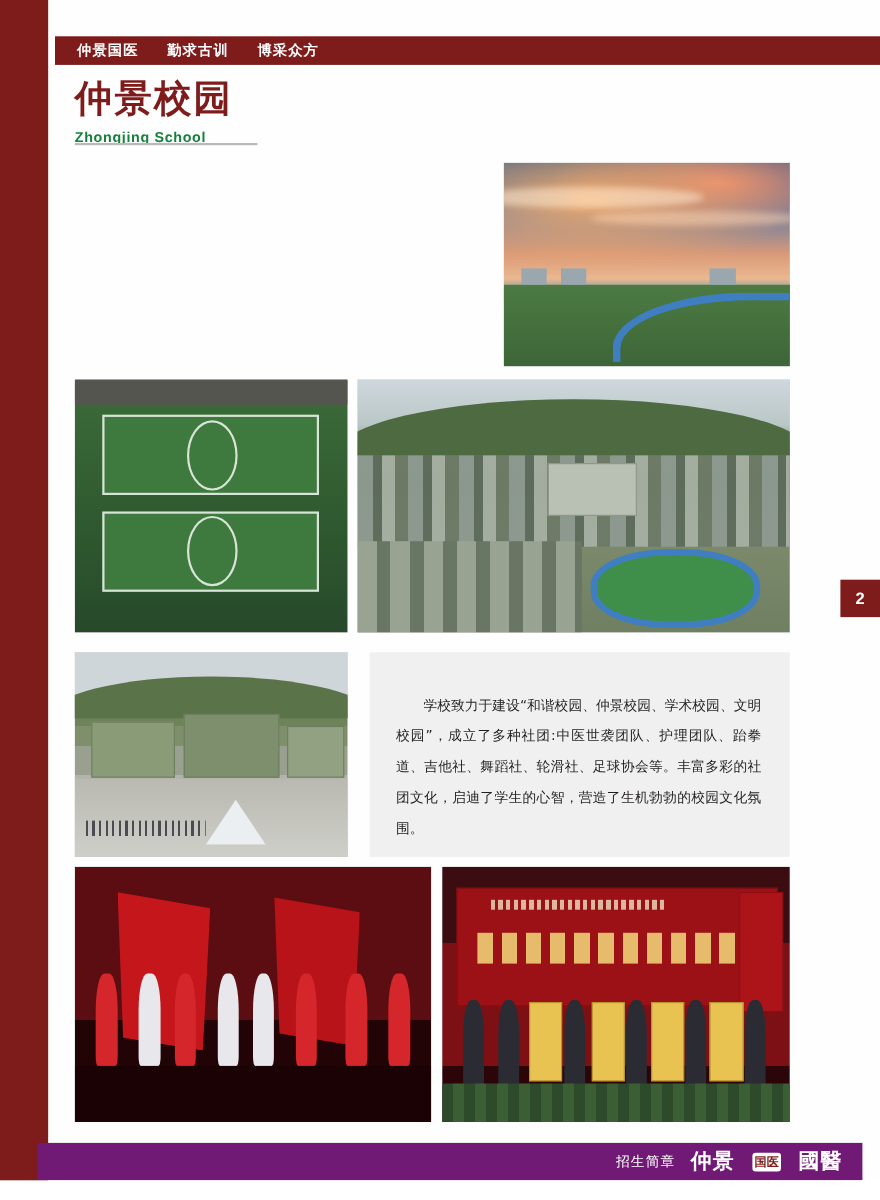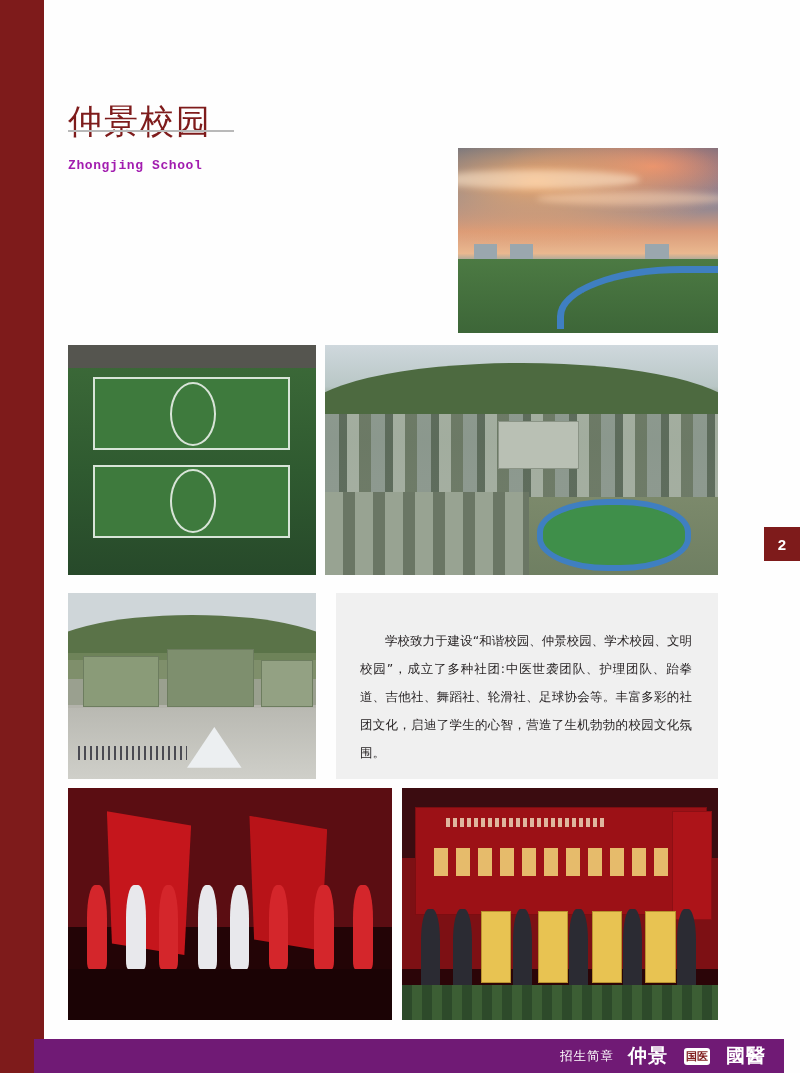--- a/index.html
+++ b/index.html
@@ -52,34 +52,33 @@
     font-family: "DejaVu Sans", sans-serif;
   }
   
   .title-block {
     position: absolute;
     left: 68px; top: 70px;
     width: 320px;
   }
   .title-cn {
     font-size: 34px;
-    font-weight: normal;
+    font-weight: bold;
     color: #7e1b1b;
     letter-spacing: 2px;
     font-family: "DejaVu Sans", sans-serif;
     line-height: 1.2;
-    margin-top: 31px;
   }
   .title-en {
     font-size: 13px;
     font-weight: bold;
-    color: #a21caf;
+    color: #15803d;
     letter-spacing: 0.6px;
-    margin-top: 16px;
-    font-family: Liberation Mono, monospace;
+    margin-top: 6px;
+    font-family: Liberation Sans, sans-serif;
   }
   .title-underline {
     position: absolute;
     left: 68px; top: 130px;
     width: 166px; height: 2px;
     background: #b9b9b9;
   }
   
   .para {
     position: absolute;
@@ -342,20 +341,25 @@
   }
 </style>
 </head>
 <body>
 
 <div class="page">
 
   <div class="spine"></div>
   <div class="spine-inner"></div>
 
+  <div class="header-bar">
+    <span>仲景国医</span>
+    <span>勤求古训</span>
+    <span>博采众方</span>
+  </div>
 
   <div class="title-block">
     <div class="title-cn">仲景校园</div>
     <div class="title-en">Zhongjing School</div>
   </div>
   <div class="title-underline"></div>
 
 
   <div class="para2-bg"></div>
   <p class="para" id="para2">学校致力于建设“和谐校园、仲景校园、学术校园、文明校园”，成立了多种社团:中医世袭团队、护理团队、跆拳道、吉他社、舞蹈社、轮滑社、足球协会等。丰富多彩的社团文化，启迪了学生的心智，营造了生机勃勃的校园文化氛围。</p>

